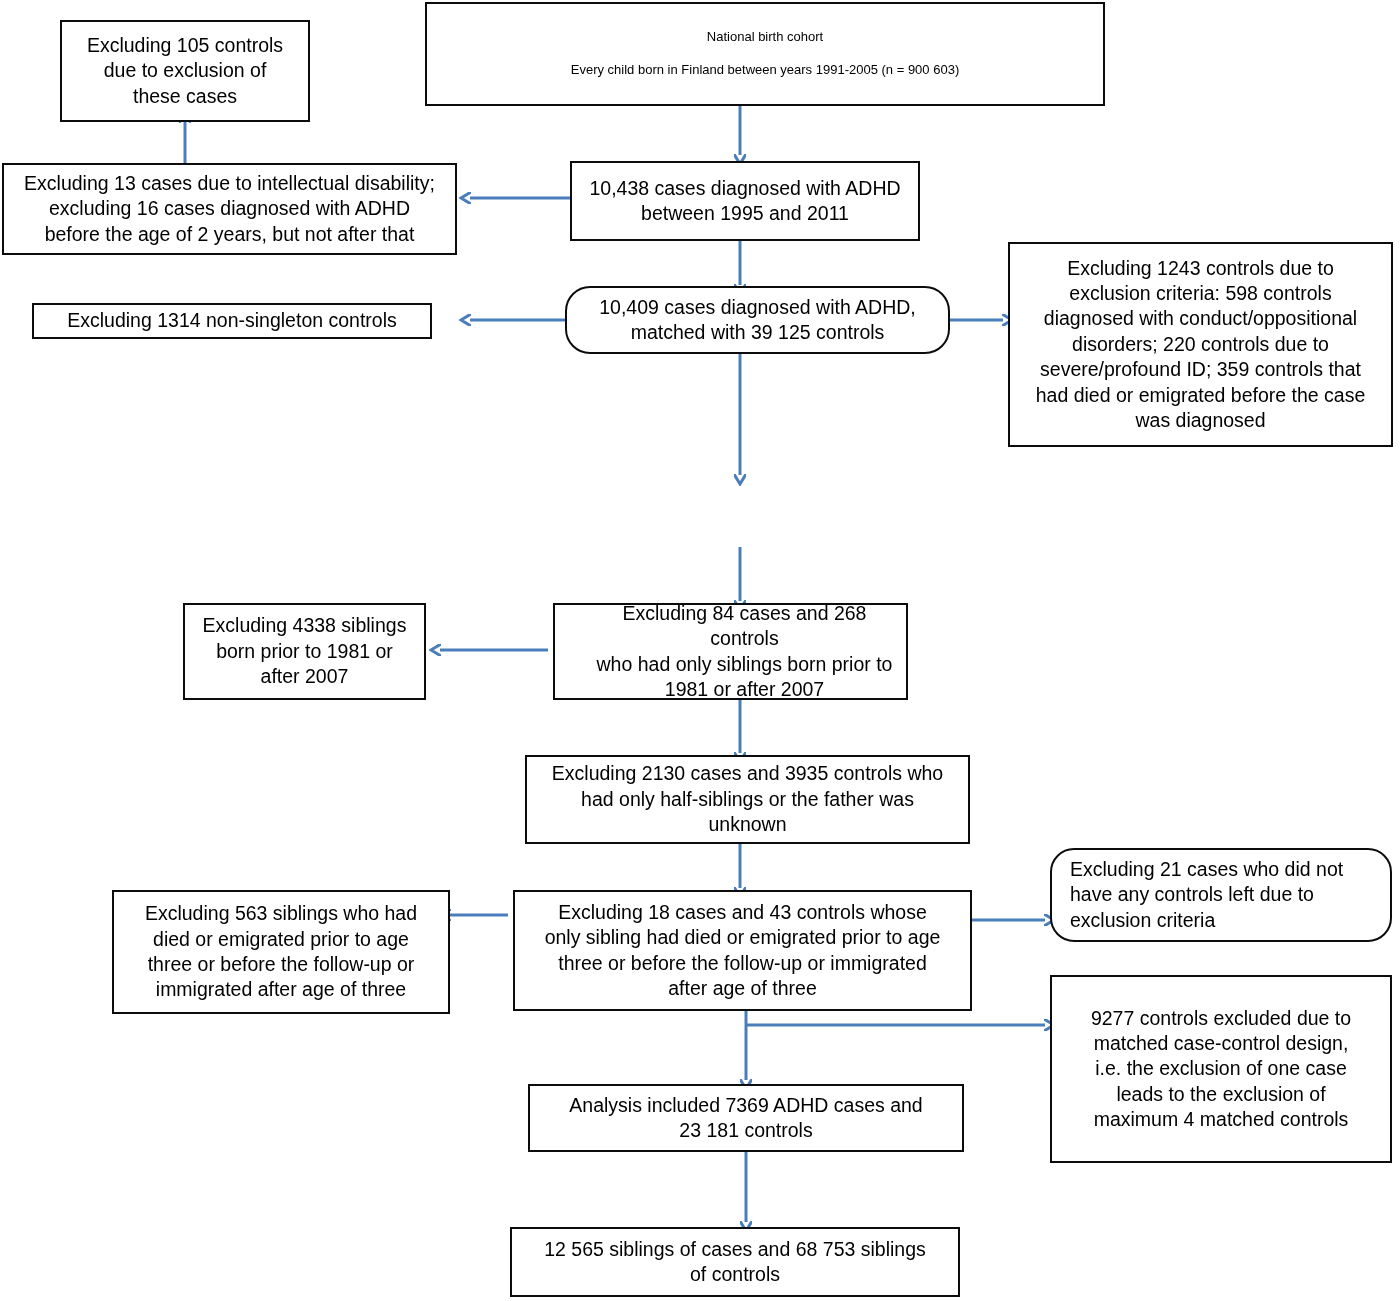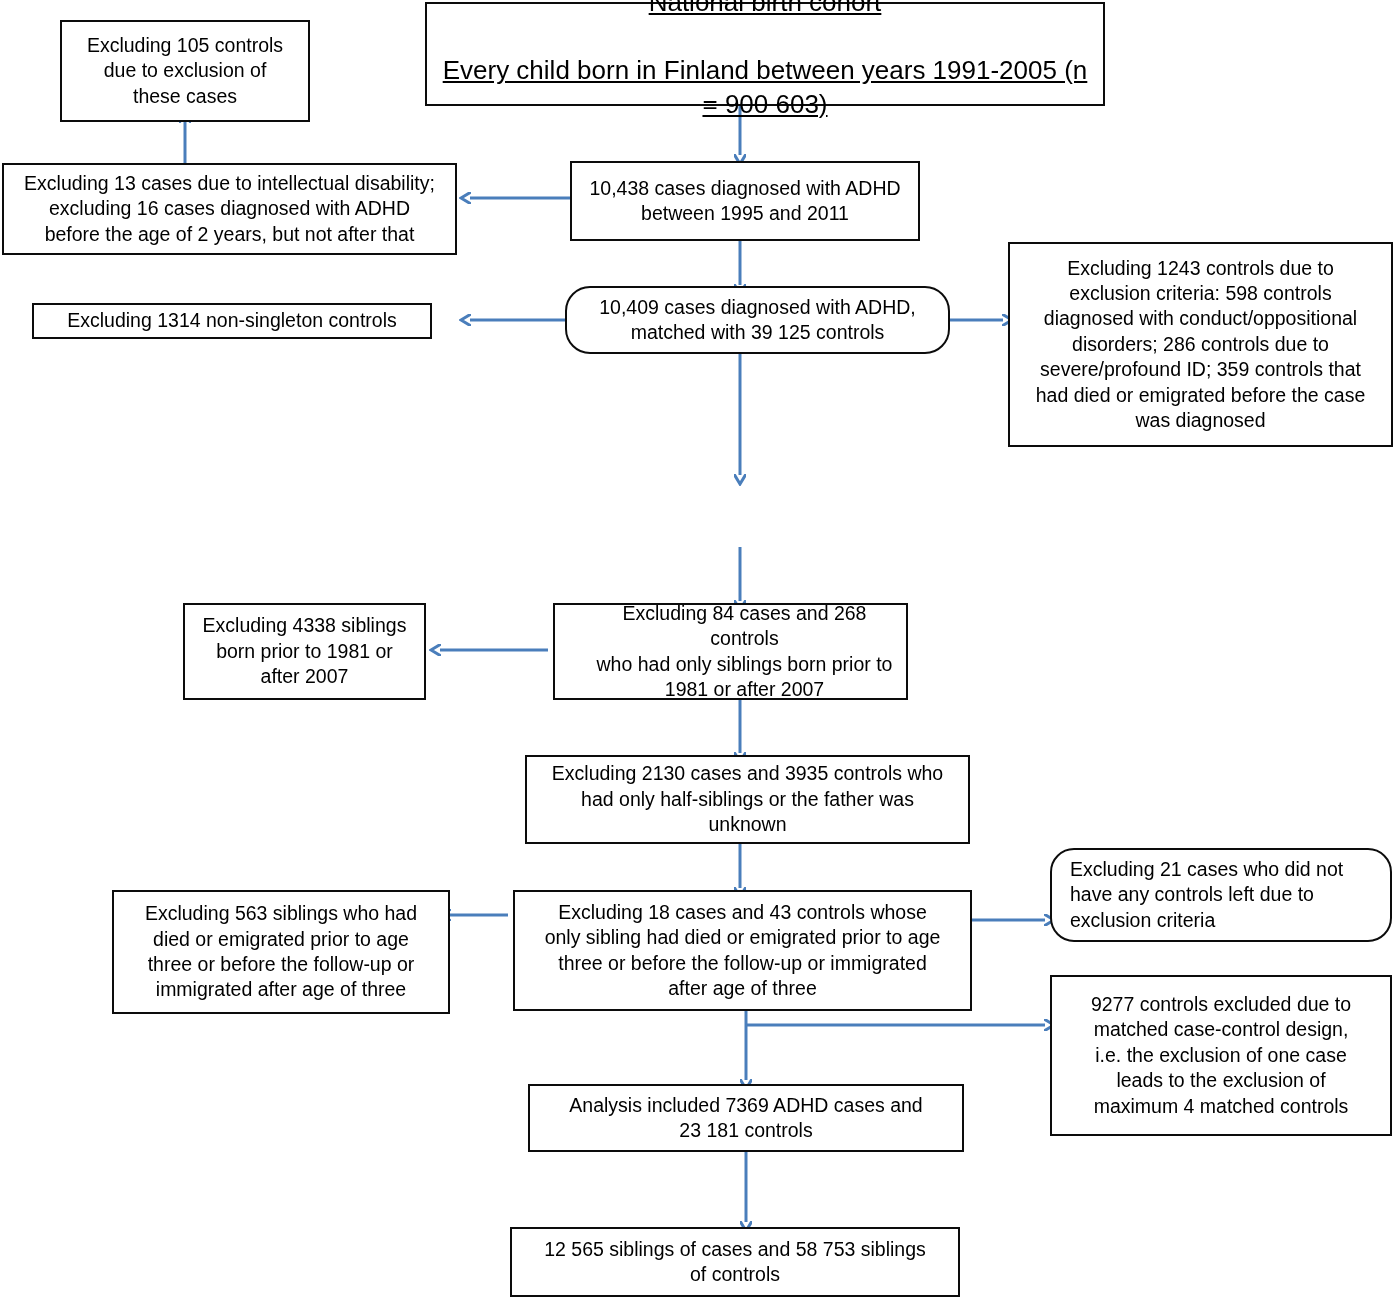--- a/index.html
+++ b/index.html
@@ -30,21 +30,21 @@
     text-align: center;
     line-height: 1.30;
     padding: 4px 8px;
     z-index: 2;
   }
   .node .txt {
     display: block;
     white-space: pre-line;
     width: 100%;
   }
-  .fs20 { font-size: 26px; text-decoration: underline; }
+  .fs20 { font-size: 13px; }
   .fs19 { font-size: 19.5px; }
   .node.left-align { text-align: left; justify-content: flex-start; border-radius: 24px; }
   .node.left-align .txt { text-align: left; }
 
   svg#edges {
     position: absolute;
     left: 0;
     top: 0;
     width: 1400px;
     height: 1301px;
@@ -163,21 +163,21 @@
   </div>
 
   <div class="node fs19" style="left:32px; top:303px; width:400px; height:36px;">
     <span class="txt">Excluding 1314 non-singleton controls</span>
   </div>
 
   <div class="node fs19" style="left:1008px; top:242px; width:385px; height:205px;">
     <span class="txt">Excluding 1243 controls due to
 exclusion criteria: 598 controls
 diagnosed with conduct/oppositional
-disorders; 286 controls due to
+disorders; 220 controls due to
 severe/profound ID; 359 controls that
 had died or emigrated before the case
 was diagnosed</span>
   </div>
 
 
   <div class="node fs19" style="left:553px; top:603px; width:355px; height:97px;padding-left:36px;">
     <span class="txt">Excluding 84 cases and 268 controls
 who had only siblings born prior to
 1981 or after 2007</span>
@@ -208,31 +208,31 @@
 three or before the follow-up or
 immigrated after age of three</span>
   </div>
 
   <div class="node fs19 left-align" style="left:1050px; top:848px; width:342px; height:94px; padding-left:18px;">
     <span class="txt">Excluding 21 cases who did not
 have any controls left due to
 exclusion criteria</span>
   </div>
 
-  <div class="node fs19" style="left:1050px; top:975px; width:342px; height:161px;align-items:center;">
+  <div class="node fs19" style="left:1050px; top:975px; width:342px; height:188px;align-items:center;">
     <span class="txt">9277 controls excluded due to
 matched case-control design,
 i.e. the exclusion of one case
 leads to the exclusion of
 maximum 4 matched controls</span>
   </div>
 
   <div class="node fs19" style="left:528px; top:1084px; width:436px; height:68px;">
     <span class="txt">Analysis included 7369 ADHD cases and
 23 181 controls</span>
   </div>
 
   <div class="node fs19" style="left:510px; top:1227px; width:450px; height:70px;">
-    <span class="txt">12 565 siblings of cases and 58 753 siblings
+    <span class="txt">12 565 siblings of cases and 68 753 siblings
 of controls</span>
   </div>
 
 </div>
 
 </body></html>

